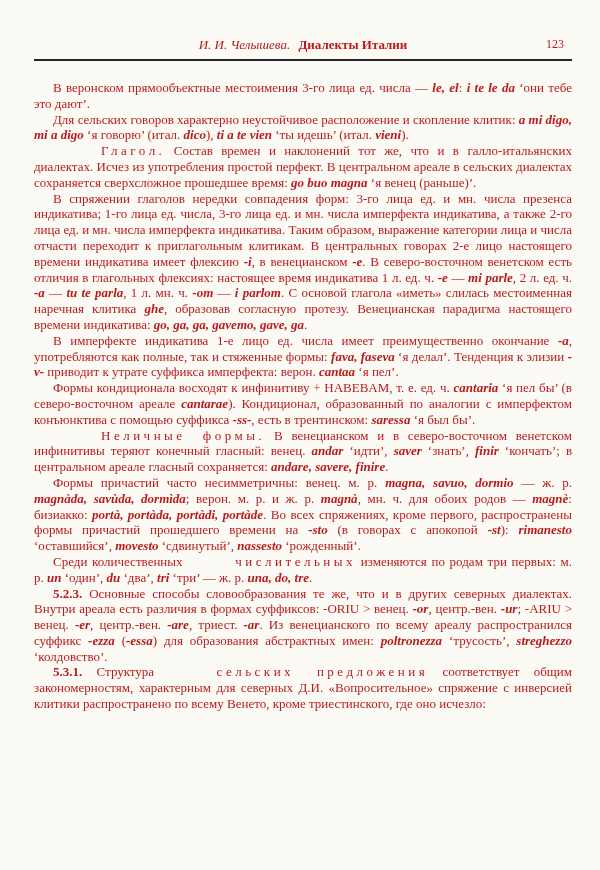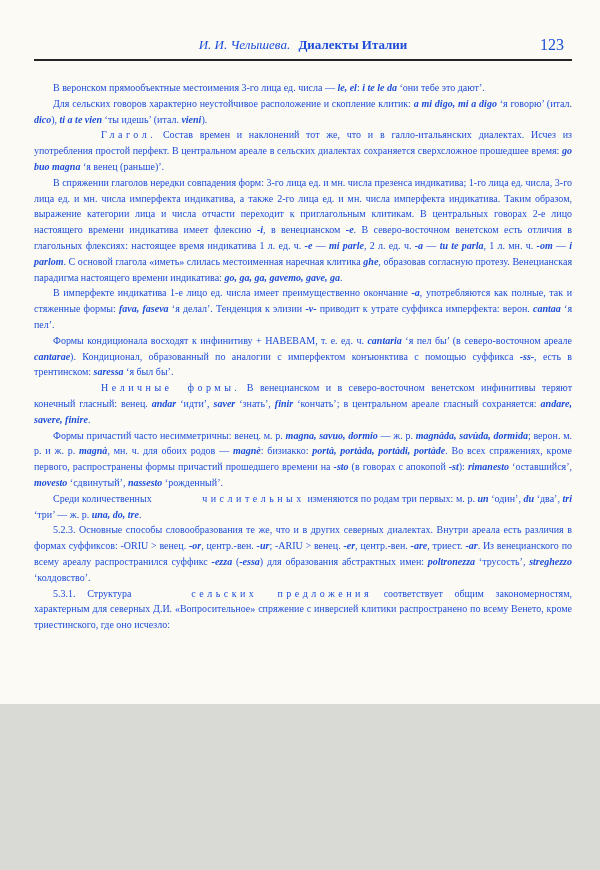--- a/index.html
+++ b/index.html
@@ -1,62 +1,62 @@
 <!DOCTYPE html>
 <html><head>
 <meta charset="utf-8">
 <style>
   html, body { margin: 0; padding: 0; background: #d9d9d6; }
   .page {
     position: relative;
     width: 600px;
-    height: 704px;
+    height: 870px;
     margin: 0 auto;
     background: #fbfaf5;
     box-sizing: border-box;
     padding: 36px 28px 0 34px;
     font-family: "Liberation Serif", "DejaVu Serif", serif;
-    color: #1d4ed8;
+    color: #b91c1c;
     overflow: hidden;
   }
   .running-head {
     position: relative;
     height: 20px;
     font-size: 13px;
     line-height: 17px;
   }
   .head-center {
     text-align: center;
     white-space: nowrap;
   }
   .author { font-style: italic; }
   .book-title { font-weight: bold; margin-left: 5px; }
   .page-number {
     position: absolute;
     right: 8px;
     top: 0;
-    font-size: 16px;
+    font-size: 12px;
   }
   .head-rule {
     border-top: 2px solid #252525;
     margin-top: 3px;
     margin-bottom: 19px;
   }
   .body-text {
-    font-size: 10px;
+    font-size: 13px;
     line-height: 15.8px;
     text-align: justify;
   }
   .para {
     margin: 0;
     text-indent: 19px;
   }
   .s-n  { }
   .s-bi { font-weight: 700; font-style: italic; }
-  .s-b  { font-weight: 400; }
+  .s-b  { font-weight: 700; }
   .s-sp { letter-spacing: 3.5px; word-spacing: 5px; margin-left: 48px; }
 </style>
 </head>
 <body>
 
 <div class="page">
   <div class="running-head">
     <div class="head-center">
       <span class="author">И. И. Челышева.</span>
       <span class="book-title">Диалекты Италии</span>

